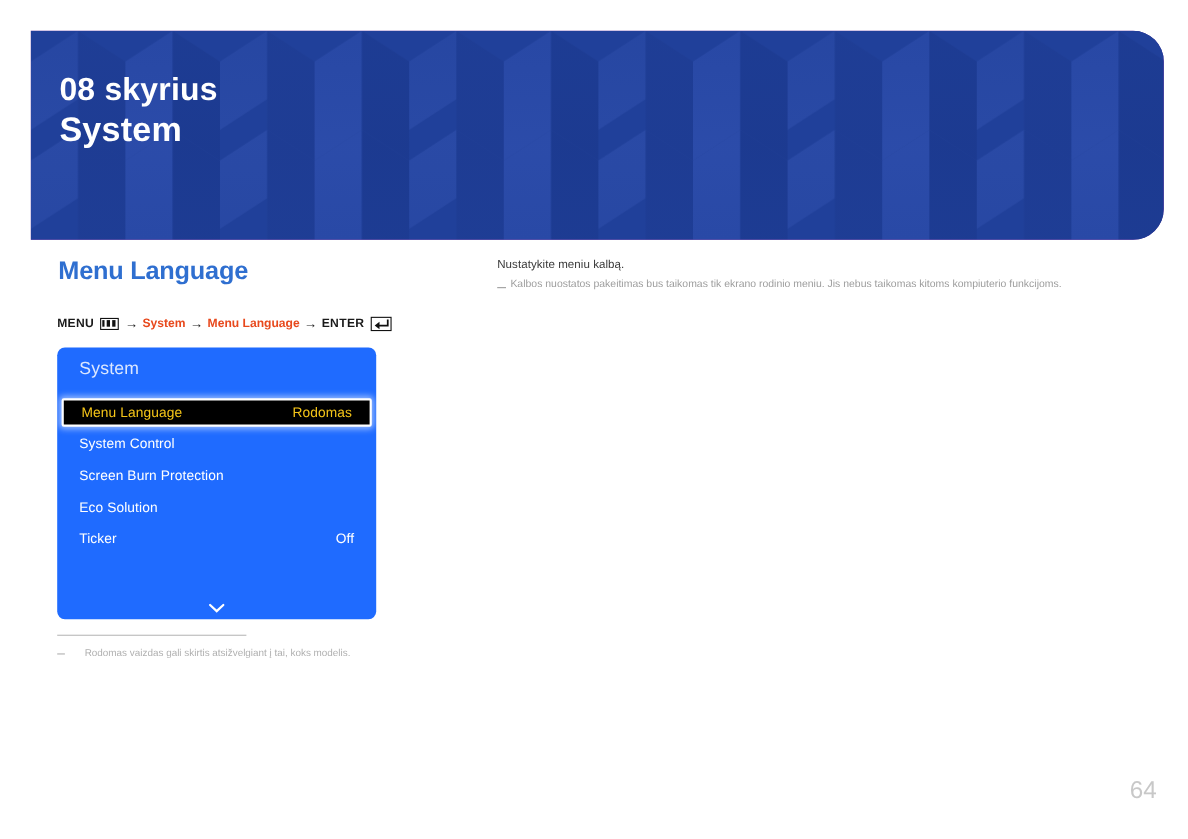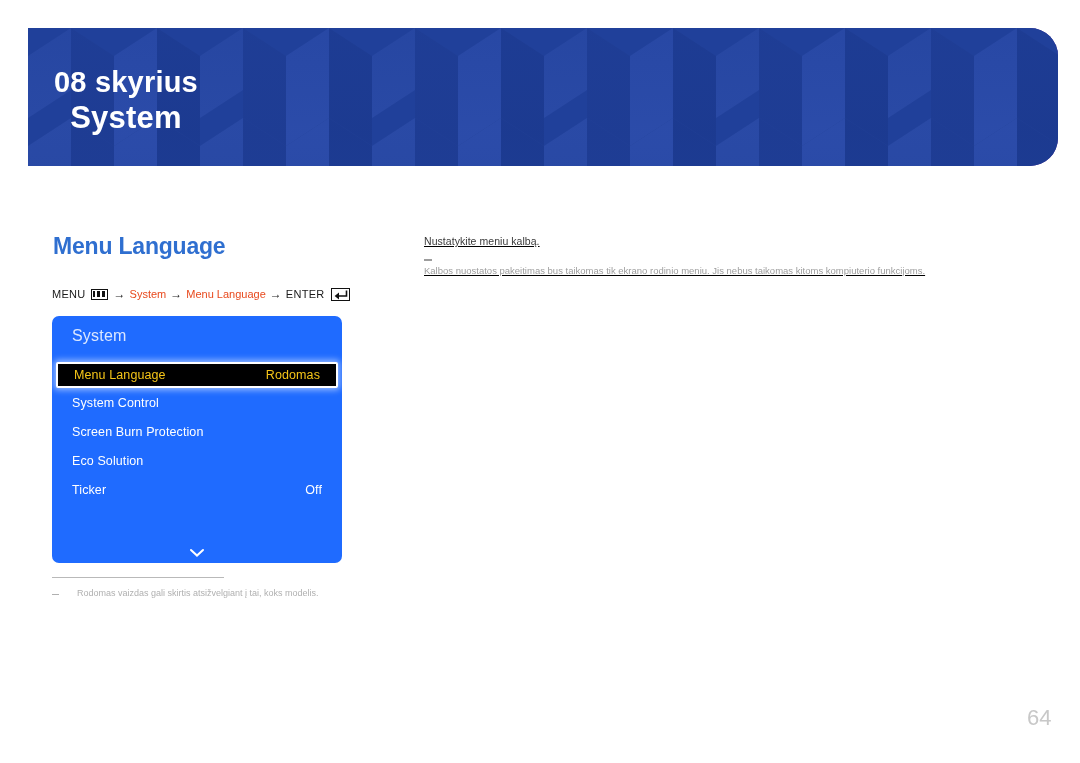--- a/index.html
+++ b/index.html
@@ -7,25 +7,24 @@
     width:1080px; height:763px;
     background:#ffffff;
     font-family:"Liberation Sans", sans-serif;
     overflow:hidden;
   }
 
   
   .header {
     position:absolute;
     left:28px; top:28px;
-    width:1030px; height:138px;
+    width:1030px; height:190px;
     background:#4c1d95;
     border-radius:0 28px 28px 0;
     overflow:hidden;
-    text-align:center;
   }
   .header-pattern {
     position:absolute; inset:0;
     opacity:1;
   }
   .header-text {
     position:absolute;
     left:26px; top:38px;
     color:#ffffff;
   }
@@ -50,21 +49,21 @@
     font-weight:bold;
     color:#2f6fd0;
     letter-spacing:-0.2px;
   }
 
   
   .menu-path {
     position:absolute;
     left:52px; top:287px;
     font-size:11px;
-    font-weight:normal;
+    font-weight:bold;
     color:#111111;
     display:flex;
     align-items:center;
     gap:3px;
     white-space:nowrap;
   }
   .menu-path .pw { color:#1a1a1a; letter-spacing:0.3px; }
   .menu-path .pr { color:#e8491d; }
   .menu-path .arrow { color:#1a1a1a; font-size:12px; padding:0 1px; }
   .icon-menu {
@@ -165,38 +164,36 @@
     display:inline-block;
     width:7px; height:1px;
     background:#b0b0b0;
     margin-top:6px;
     flex:none;
   }
 
   
   .desc {
     position:absolute;
-    left:424px; top:235px;
+    left:452px; top:235px;
     width:580px;
-    text-decoration:underline;
   }
   .desc-main {
     font-size:10.5px;
     color:#3a3a3a;
     letter-spacing:0.05px;
   }
   .desc-note {
     margin-top:6px;
     font-size:9.5px;
     color:#9d9d9d;
     display:flex;
     gap:4px;
-    align-items:flex-start;
+    align-items:center;
     white-space:nowrap;
-    flex-direction:column;
   }
   .desc-note .dash {
     display:inline-block;
     width:8px; height:1.6px;
     background:#9d9d9d;
     margin-top:6px;
     flex:none;
   }
 
   

